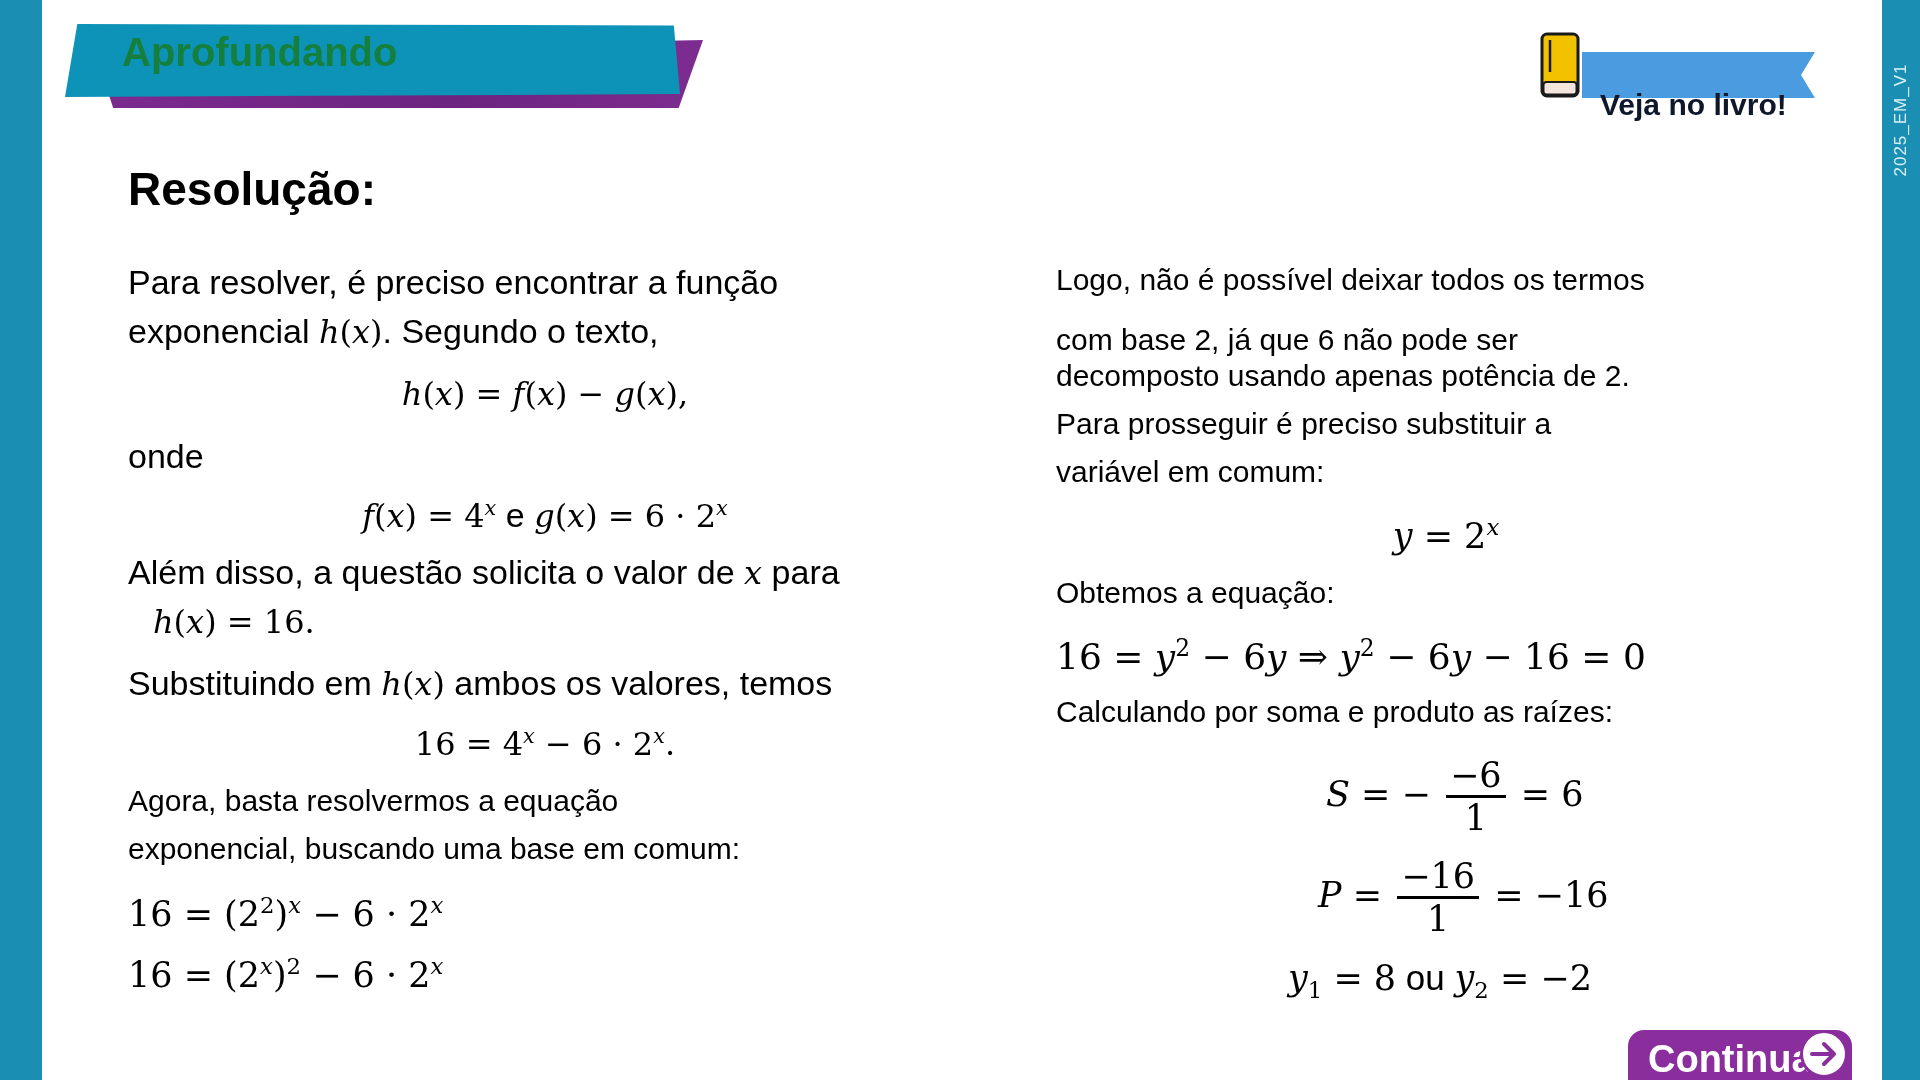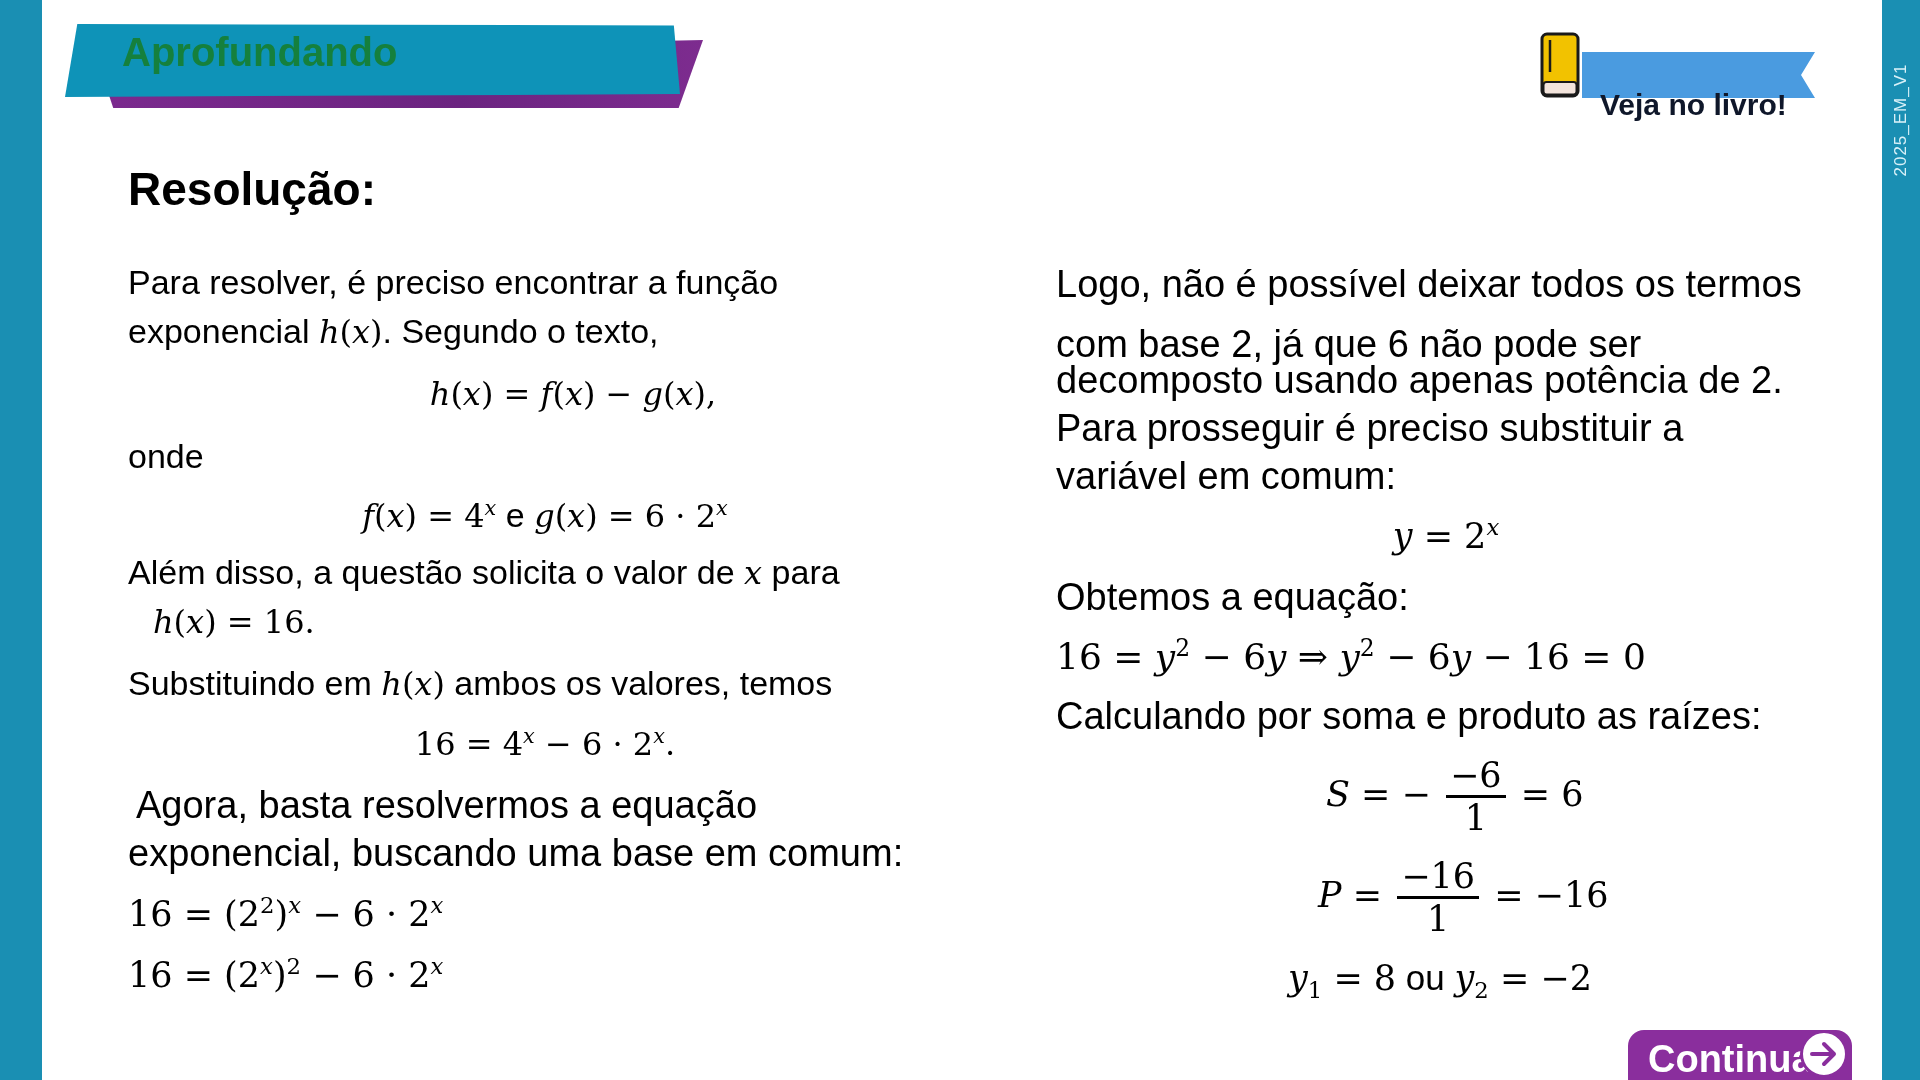--- a/index.html
+++ b/index.html
@@ -9,21 +9,21 @@
   .version { position:absolute; left:1901px; top:120px; transform:translate(-50%,-50%) rotate(-90deg); color:#d9f1f8; font-size:17px; letter-spacing:1px; white-space:nowrap; }
   .banner-purple { position:absolute; left:95px; top:40px; width:608px; height:68px; background:linear-gradient(90deg,#7b2a8e,#6b2480 60%,#7d2c8f); clip-path:polygon(0 20%,100% 0,96% 100%,3% 100%); }
   .banner-teal { position:absolute; left:65px; top:24px; width:615px; height:73px; background:#0e93b8; clip-path:polygon(2% 0,99% 2%,100% 96%,0 100%); }
   .banner-text { position:absolute; left:122px; top:30px; font-size:40px; font-weight:bold; color:#15803d; }
   .book { position:absolute; left:1540px; top:32px; width:40px; height:66px; }
   .ribbon { position:absolute; left:1582px; top:52px; width:233px; height:46px; background:#4a9be0; clip-path:polygon(0 0,100% 0,94% 50%,100% 100%,0 100%); }
   .ribbon-text { position:absolute; left:1600px; top:56px; font-size:30px; font-weight:bold; color:#0f172a;margin-top:32px; }
   .title { position:absolute; left:128px; top:162px; font-size:46px; font-weight:bold; }
   .line { position:absolute; white-space:nowrap; }
   .l34 { font-size:34px; }
-  .l38 { font-size:38px; }
+  .l38 { font-size:30px; }
   .math { font-family:"DejaVu Serif", serif; font-size:32px; }
   .math i { font-style:italic; }
   .center-left { left:0; width:1090px; text-align:center; }
   .center-right { left:1056px; width:780px; text-align:center; }
   .frac { display:inline-block; vertical-align:middle; text-align:center; margin:0 4px; }
   .frac .num { display:block; border-bottom:3px solid #000; padding:0 4px; line-height:1.15; }
   .frac .den { display:block; line-height:1.15; }
   sup { font-size:0.65em; }
   sub { font-size:0.65em; }
   .continua { position:absolute; left:1628px; top:1030px; width:224px; height:50px; background:#8a2e9d; border-radius:16px 16px 0 0; }
@@ -47,34 +47,34 @@
   <rect x="3.5" y="50" width="33" height="12.5" rx="3" fill="#f3e4dc" stroke="#1a1a1a" stroke-width="2"></rect>
   <line x1="10" y1="8" x2="10" y2="40" stroke="#1a1a1a" stroke-width="2.5"></line>
 </svg>
 <div class="ribbon-text">Veja no livro!</div>
 
 <div class="title">Resolução:</div>
 
 <div class="line l34" style="left:128px; top:263px;">Para resolver, é preciso encontrar a função</div>
 <div class="line l34" style="left:128px; top:312px;"><span>exponencial </span><span class="math"><i>h</i>(<i>x</i>)</span><span>. Segundo o texto,</span></div>
 
-<div class="line math center-left" style="top:375px;margin-left:28px;"><i>h</i>(<i>x</i>) = <i>f</i>(<i>x</i>) − <i>g</i>(<i>x</i>),</div>
+<div class="line math center-left" style="top:375px;"><i>h</i>(<i>x</i>) = <i>f</i>(<i>x</i>) − <i>g</i>(<i>x</i>),</div>
 
 <div class="line l34" style="left:128px; top:437px;">onde</div>
 
 <div class="line math center-left" style="top:496px;"><i>f</i>(<i>x</i>) = 4<sup><i>x</i></sup><span class="l34" style="font-family:'Liberation Sans',sans-serif;"> e </span><i>g</i>(<i>x</i>) = 6 · 2<sup><i>x</i></sup></div>
 
 <div class="line l34" style="left:128px; top:553px;"><span>Além disso, a questão solicita o valor de </span><span class="math"><i>x</i></span><span> para</span></div>
 <div class="line math" style="left:128px; top:603px;margin-left:25px;"><i>h</i>(<i>x</i>) = 16.</div>
 
 <div class="line l34" style="left:128px; top:664px;"><span>Substituindo em </span><span class="math"><i>h</i>(<i>x</i>)</span><span> ambos os valores, temos</span></div>
 
 <div class="line math center-left" style="top:724px;">16 = 4<sup><i>x</i></sup> − 6 · 2<sup><i>x</i></sup>.</div>
 
-<div class="line l38" style="left:128px; top:784px;margin-left:8px;">Agora, basta resolvermos a equação</div>
+<div class="line l38" style="left:128px; top:784px;">Agora, basta resolvermos a equação</div>
 <div class="line l38" style="left:128px; top:832px;">exponencial, buscando uma base em comum:</div>
 
 <div class="line math" style="left:128px; top:892px; font-size:35px;">16 = (2<sup>2</sup>)<sup><i>x</i></sup> − 6 · 2<sup><i>x</i></sup></div>
 <div class="line math" style="left:128px; top:953px; font-size:35px;">16 = (2<sup><i>x</i></sup>)<sup>2</sup> − 6 · 2<sup><i>x</i></sup></div>
 
 <div class="line l38" style="left:1056px; top:263px;">Logo, não é possível deixar todos os termos</div>
 <div class="line l38" style="left:1056px; top:311px;margin-top:12px;">com base 2, já que 6 não pode ser</div>
 <div class="line l38" style="left:1056px; top:359px;">decomposto usando apenas potência de 2.</div>
 <div class="line l38" style="left:1056px; top:407px;">Para prosseguir é preciso substituir a</div>
 <div class="line l38" style="left:1056px; top:455px;">variável em comum:</div>

